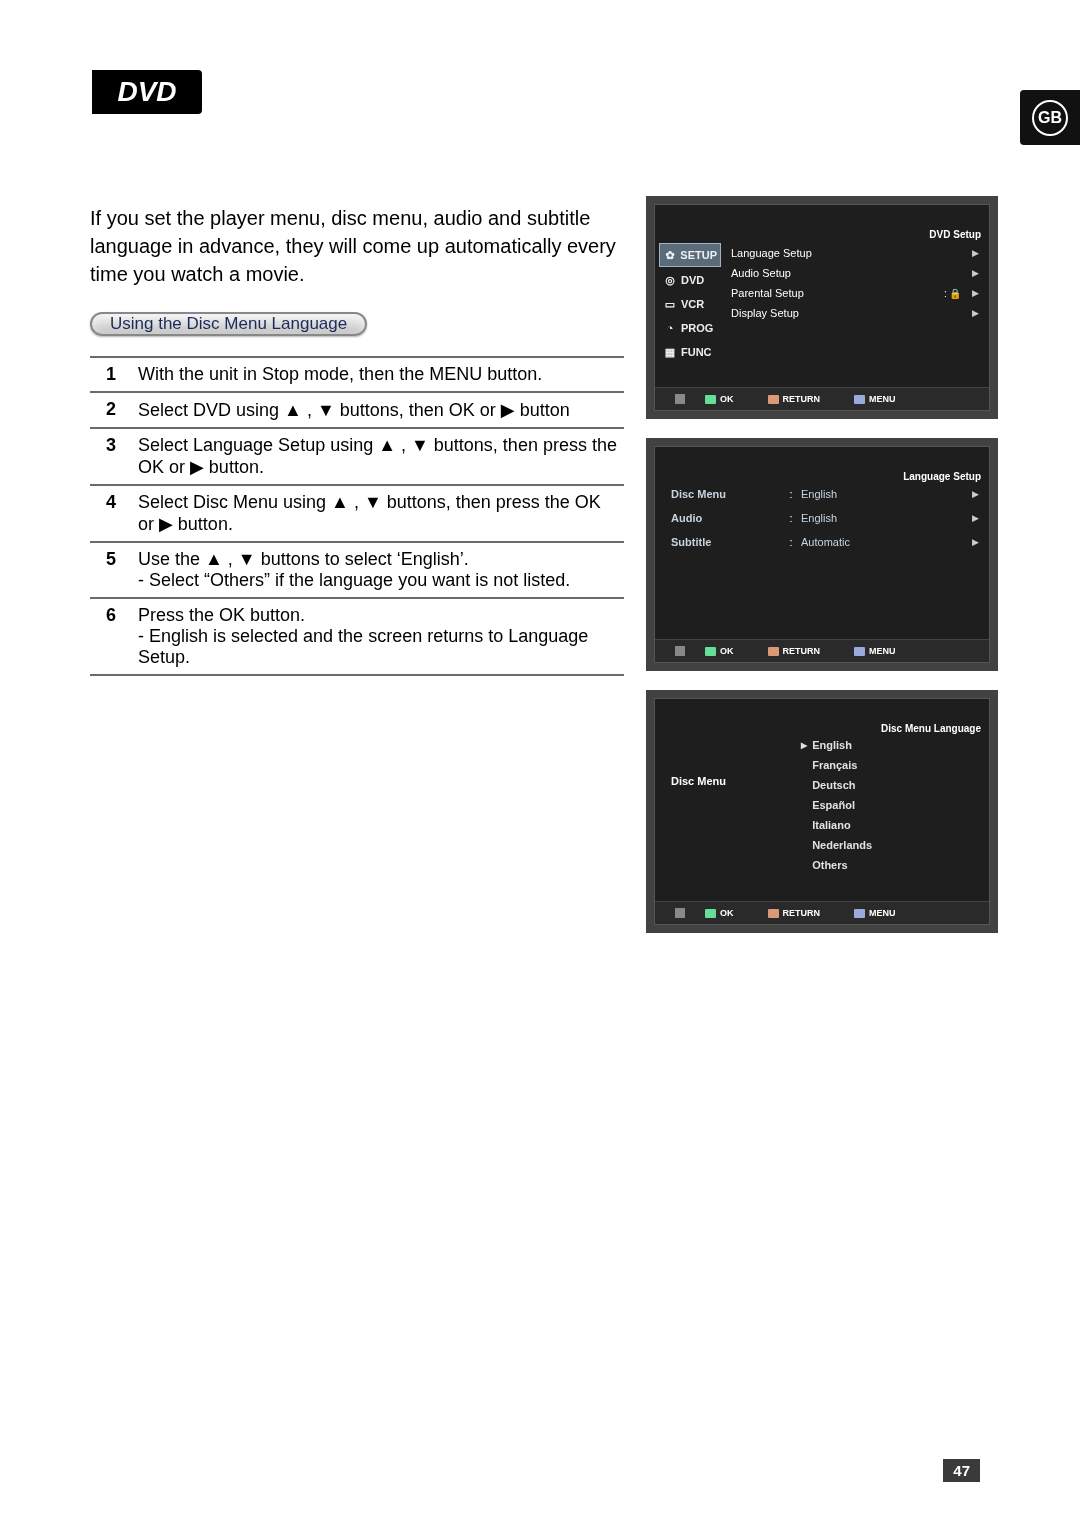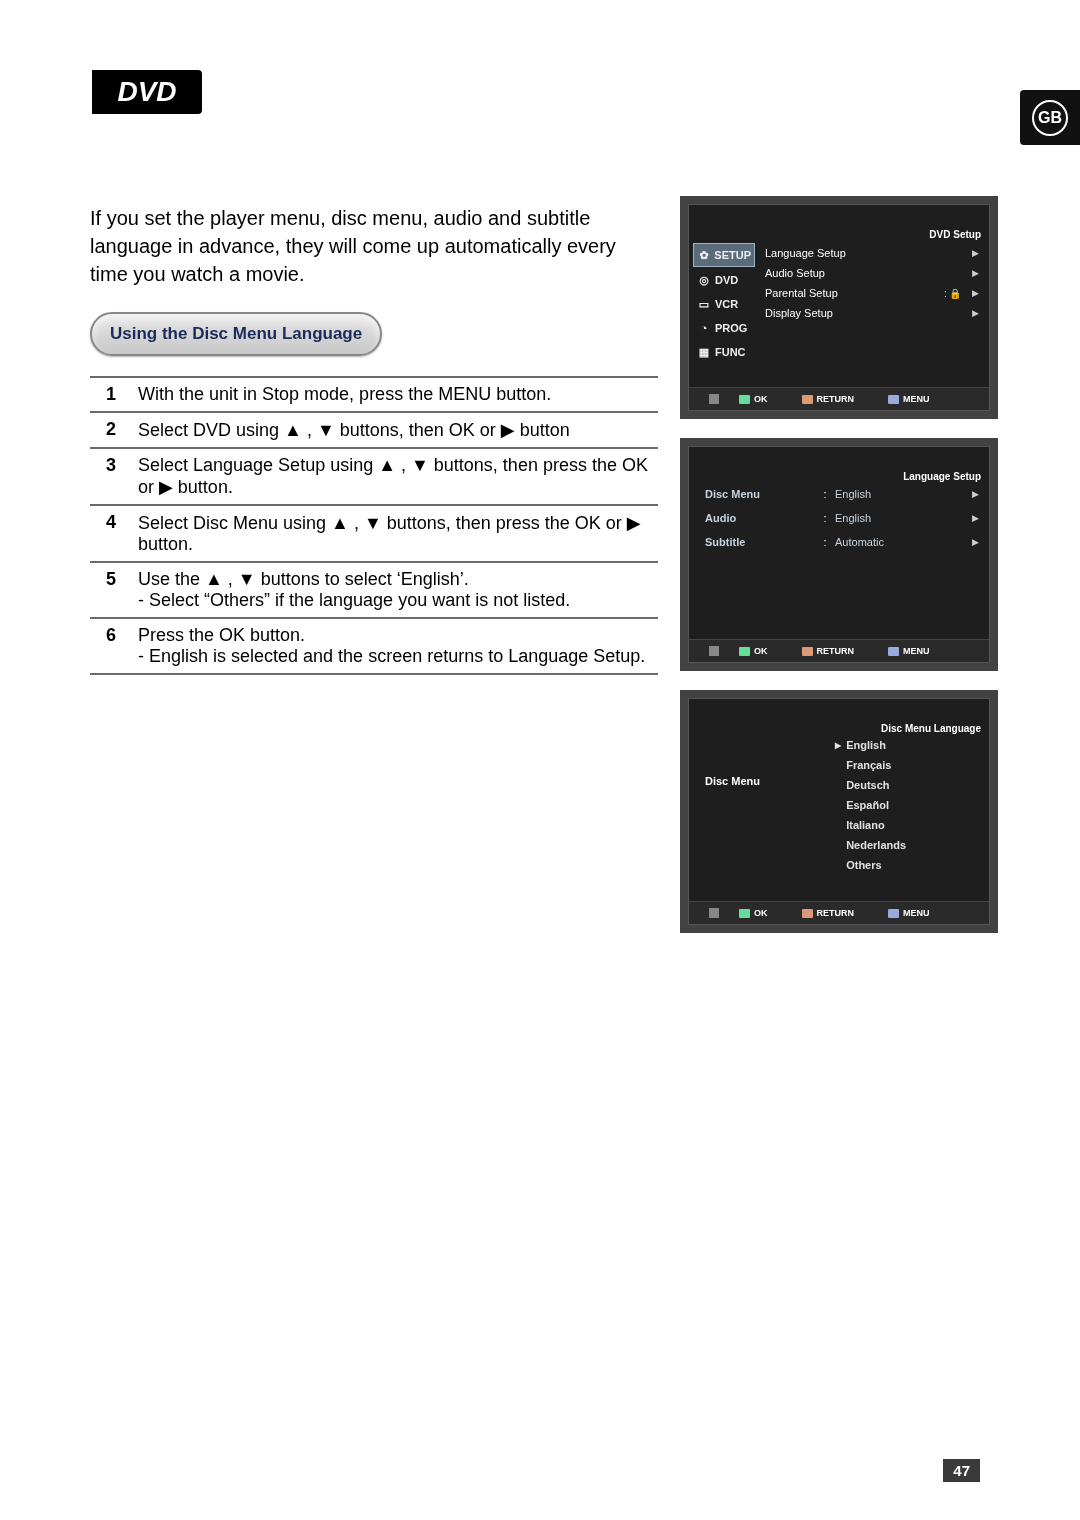--- a/index.html
+++ b/index.html
@@ -70,35 +70,35 @@
     font-weight: bold;
     display: flex;
     align-items: center;
     justify-content: center;
   }
   .body-wrap {
     display: flex;
     gap: 30px;
   }
   .left-col { flex: 1; }
-  .right-col { width: 302px; display:flex; flex-direction:column; gap:35px; }
+  .right-col { width: 336px; display:flex; flex-direction:column; gap:35px; }
   .intro {
     font-size: 20px;
     color: #000;
     line-height: 1.4;
     margin-bottom: 24px;
   }
   .pill {
     display: inline-block;
     background: linear-gradient(#e5e5e5, #c8c8c8);
     border: 2px solid #888;
     border-radius: 22px;
-    padding: 10px 18px;
+    padding: 0 18px;
     font-size: 17px;
-    font-weight: bold;
+    font-weight: normal;
     color: #1a2a5a;
     margin-bottom: 20px;
     box-shadow: 0 1px 2px rgba(0,0,0,0.3), inset 0 6px 10px rgba(255,255,255,0.6);
   }
   .desc {
     font-size: 20px;
     color: #000;
     line-height: 1.4;
     margin-bottom: 25px;
     padding-left: 10px;
@@ -201,21 +201,21 @@
 
   <div class="body-wrap">
     <div class="left-col">
       <div class="intro">If you set the player menu, disc menu, audio and subtitle language in advance, they will come up automatically every time you watch a movie.</div>
       <div class="pill">Using the Disc Menu Language</div>
 
       <table class="steps-table">
         <tbody id="steps-body">
             <tr>
               <td class="step-num">1</td>
-              <td style="white-space: pre-line;">With the unit in Stop mode, press the MENU button.</td>
+              <td style="white-space: pre-line;">With the unit in Stop mode, then the MENU button.</td>
             </tr>
             <tr>
               <td class="step-num">2</td>
               <td style="white-space: pre-line;">Select DVD using ▲ , ▼ buttons, then OK or ▶ button</td>
             </tr>
             <tr>
               <td class="step-num">3</td>
               <td style="white-space: pre-line;">Select Language Setup using ▲ , ▼ buttons, then press the OK or ▶ button.</td>
             </tr>
             <tr>

